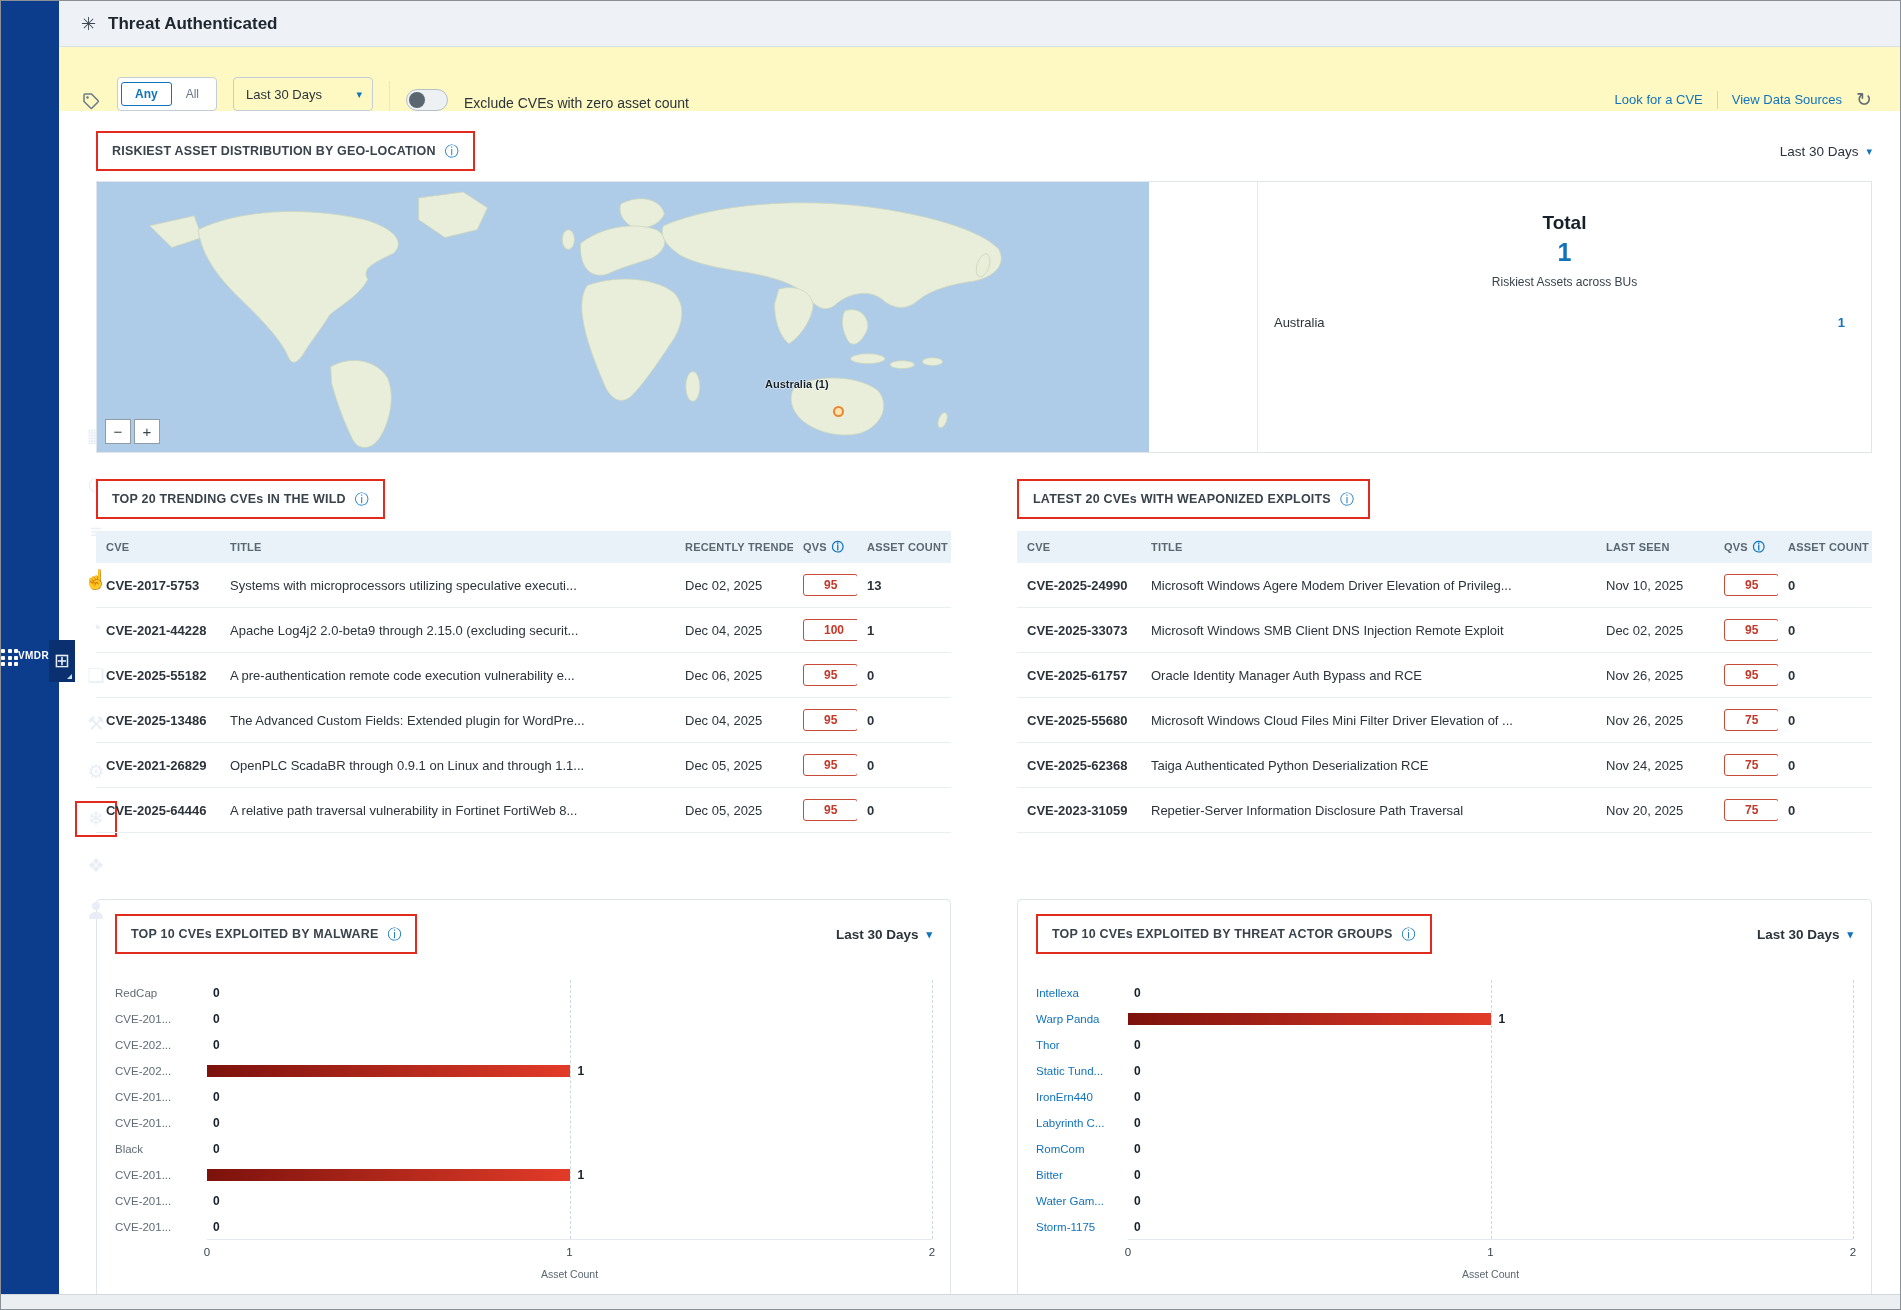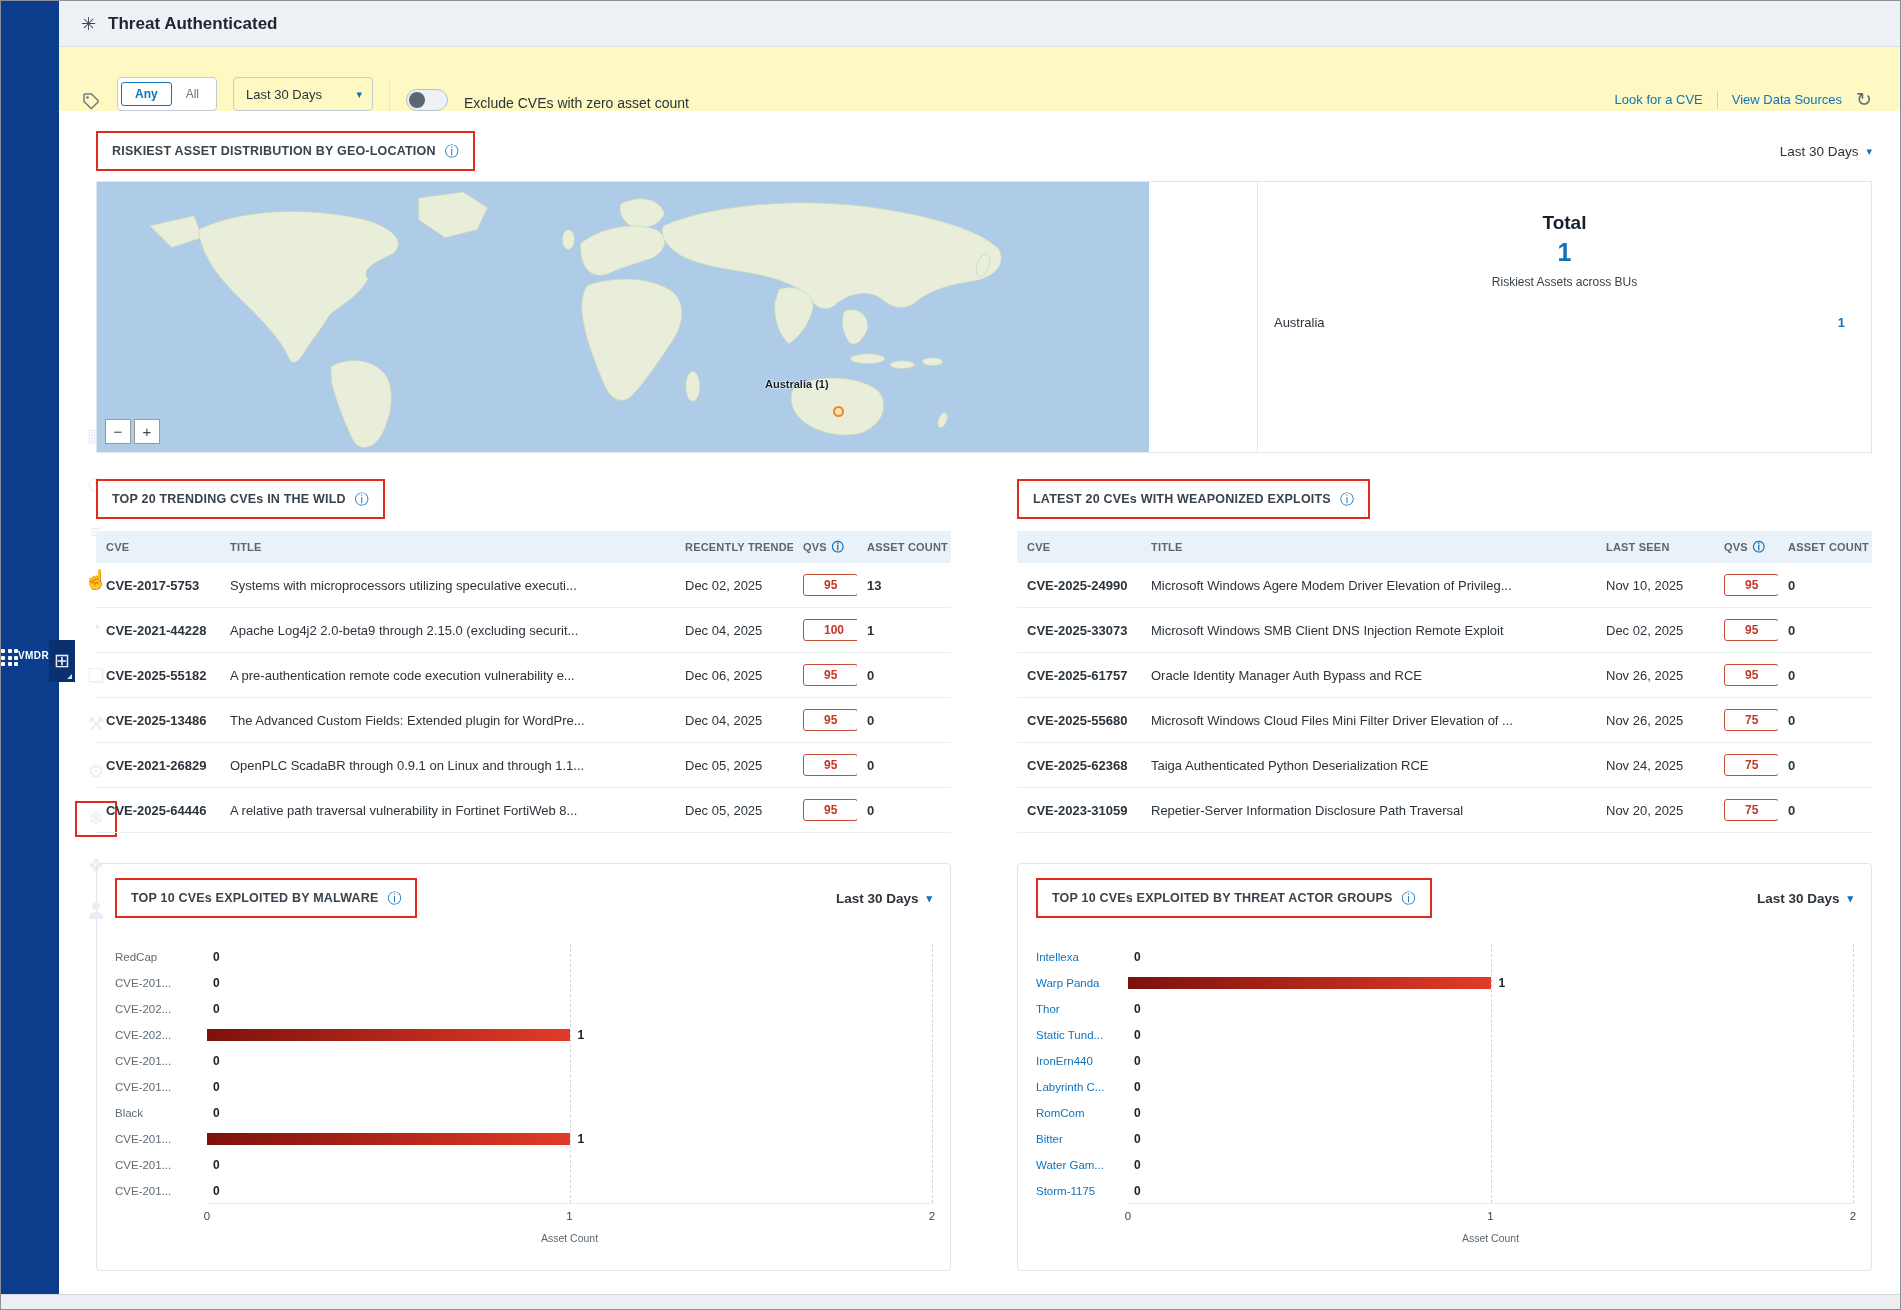--- a/index.html
+++ b/index.html
@@ -79,21 +79,21 @@
   .cve-table tbody tr { border-bottom:1px solid #e8eef2; }
   .cve-table td { padding:11px 10px; white-space:nowrap; overflow:hidden; text-overflow:ellipsis; color:#2b333b; }
   .cell-cve { color:#1173bc; font-weight:bold; cursor:pointer; }
   .cell-assets { color:#1173bc; font-weight:bold; }
   .qvs-box { display:inline-block; border:1px solid #c84b38; color:#c2392a; font-weight:bold; font-size:12px; padding:3px 20px; border-radius:3px; min-width:16px; text-align:center; background:#fff; }
   .c-cve { width:124px; } .c-date { width:118px; } .c-qvs { width:64px; } .c-assets { width:94px; }
   .th-info { margin-left:5px; font-size:12px; }
 
   
   .charts-row { display:flex; gap:66px; margin-top:30px; padding-bottom:10px; }
-  .chart-panel { flex:1; min-width:0; border:1px solid #dfe5ea; border-radius:4px; padding:14px 18px 14px; min-height:408px; }
+  .chart-panel { flex:1; min-width:0; border:1px solid #dfe5ea; border-radius:4px; padding:14px 18px 14px; min-height:408px;margin-top:36px; }
   .chart-body { display:flex; margin-top:26px; }
   .ylabels { width:92px; flex:none; }
   .ylabel { height:26px; line-height:26px; font-size:11.5px; color:#5f6b76; white-space:nowrap; overflow:hidden; text-overflow:ellipsis; padding-right:8px; }
   .link-labels .ylabel { color:#1173bc; cursor:pointer; }
   .plotwrap { flex:1; min-width:0; }
   .plot { position:relative; height:260px; border-bottom:1px solid #e4eaef; }
   .gridline { position:absolute; top:0; bottom:0; width:0; border-left:1px dashed #cfd7de; }
   .bar-row { position:absolute; left:0; right:0; height:26px; }
   .bar { position:absolute; left:0; top:7px; height:12px; background:linear-gradient(90deg,#7c120c,#e23b28); }
   .bar-val { position:absolute; top:0; line-height:26px; font-size:12px; font-weight:bold; color:#15202a; }

